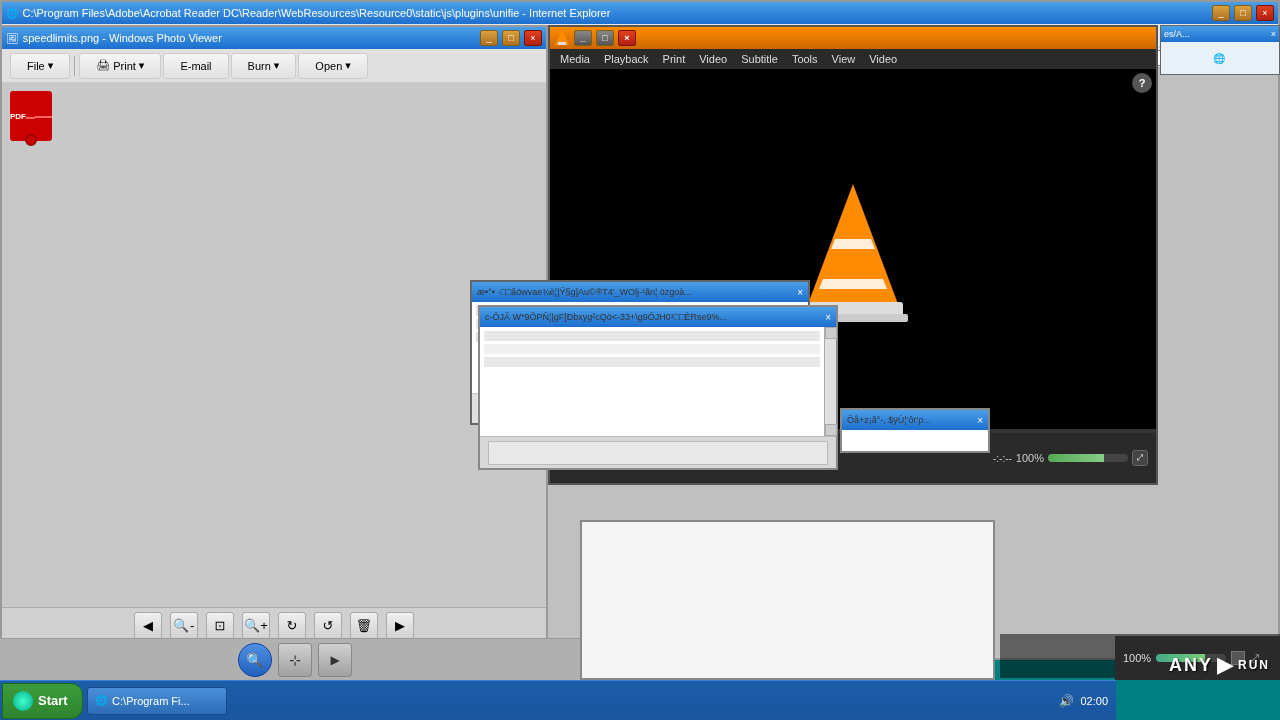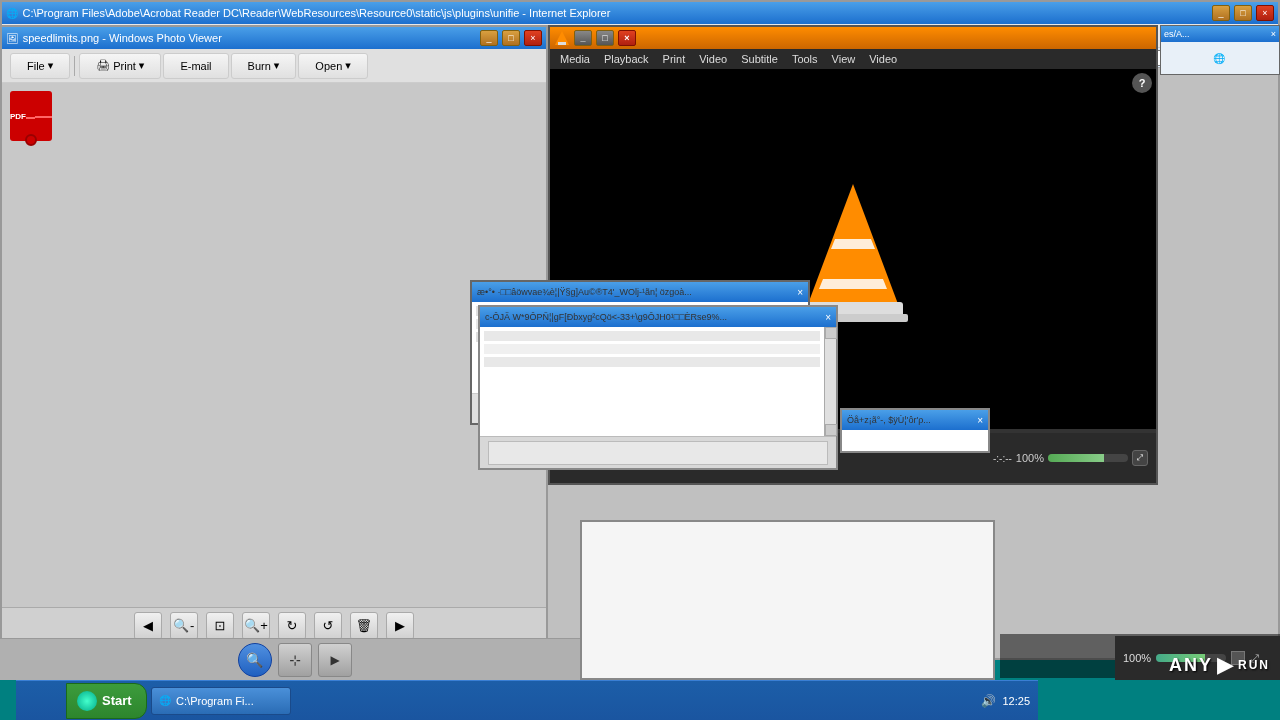--- a/index.html
+++ b/index.html
@@ -10,29 +10,28 @@
       font-family: 'Segoe UI', Tahoma, Arial, sans-serif;
       font-size: 11px;
       background: #008080;
       position: relative;
     }
 
     
     .taskbar {
       position: absolute;
       bottom: 0;
-      left: 16px;
-      width: 1022px;
+      left: 0;
+      width: 1116px;
       height: 40px;
       background: linear-gradient(to bottom, #1c5ea8, #1a55a0);
       display: flex;
       align-items: center;
       z-index: 9999;
       border-top: 1px solid #3a7fd4;
-      padding-left: 48px;
     }
     .start-btn {
       height: 36px;
       background: linear-gradient(to bottom, #3c9c3c, #2d852d);
       border: 1px solid #1a6a1a;
       border-radius: 0 12px 12px 0;
       color: white;
       font-weight: bold;
       font-size: 13px;
       padding: 0 14px 0 10px;
@@ -663,15 +662,15 @@
     <span>Start</span>
   </div>
   <div class="taskbar-tasks">
     <div class="taskbar-item">
       <span style="font-size:10px;margin-right:4px;">🌐</span>
       <span>C:\Program Fi...</span>
     </div>
   </div>
   <div class="taskbar-right">
     <span style="font-size:12px;">🔊</span>
-    <span style="font-size:11px;">12:25</span>
+    <span style="font-size:11px;">02:00</span>
   </div>
 </div>
 
 </body></html>

